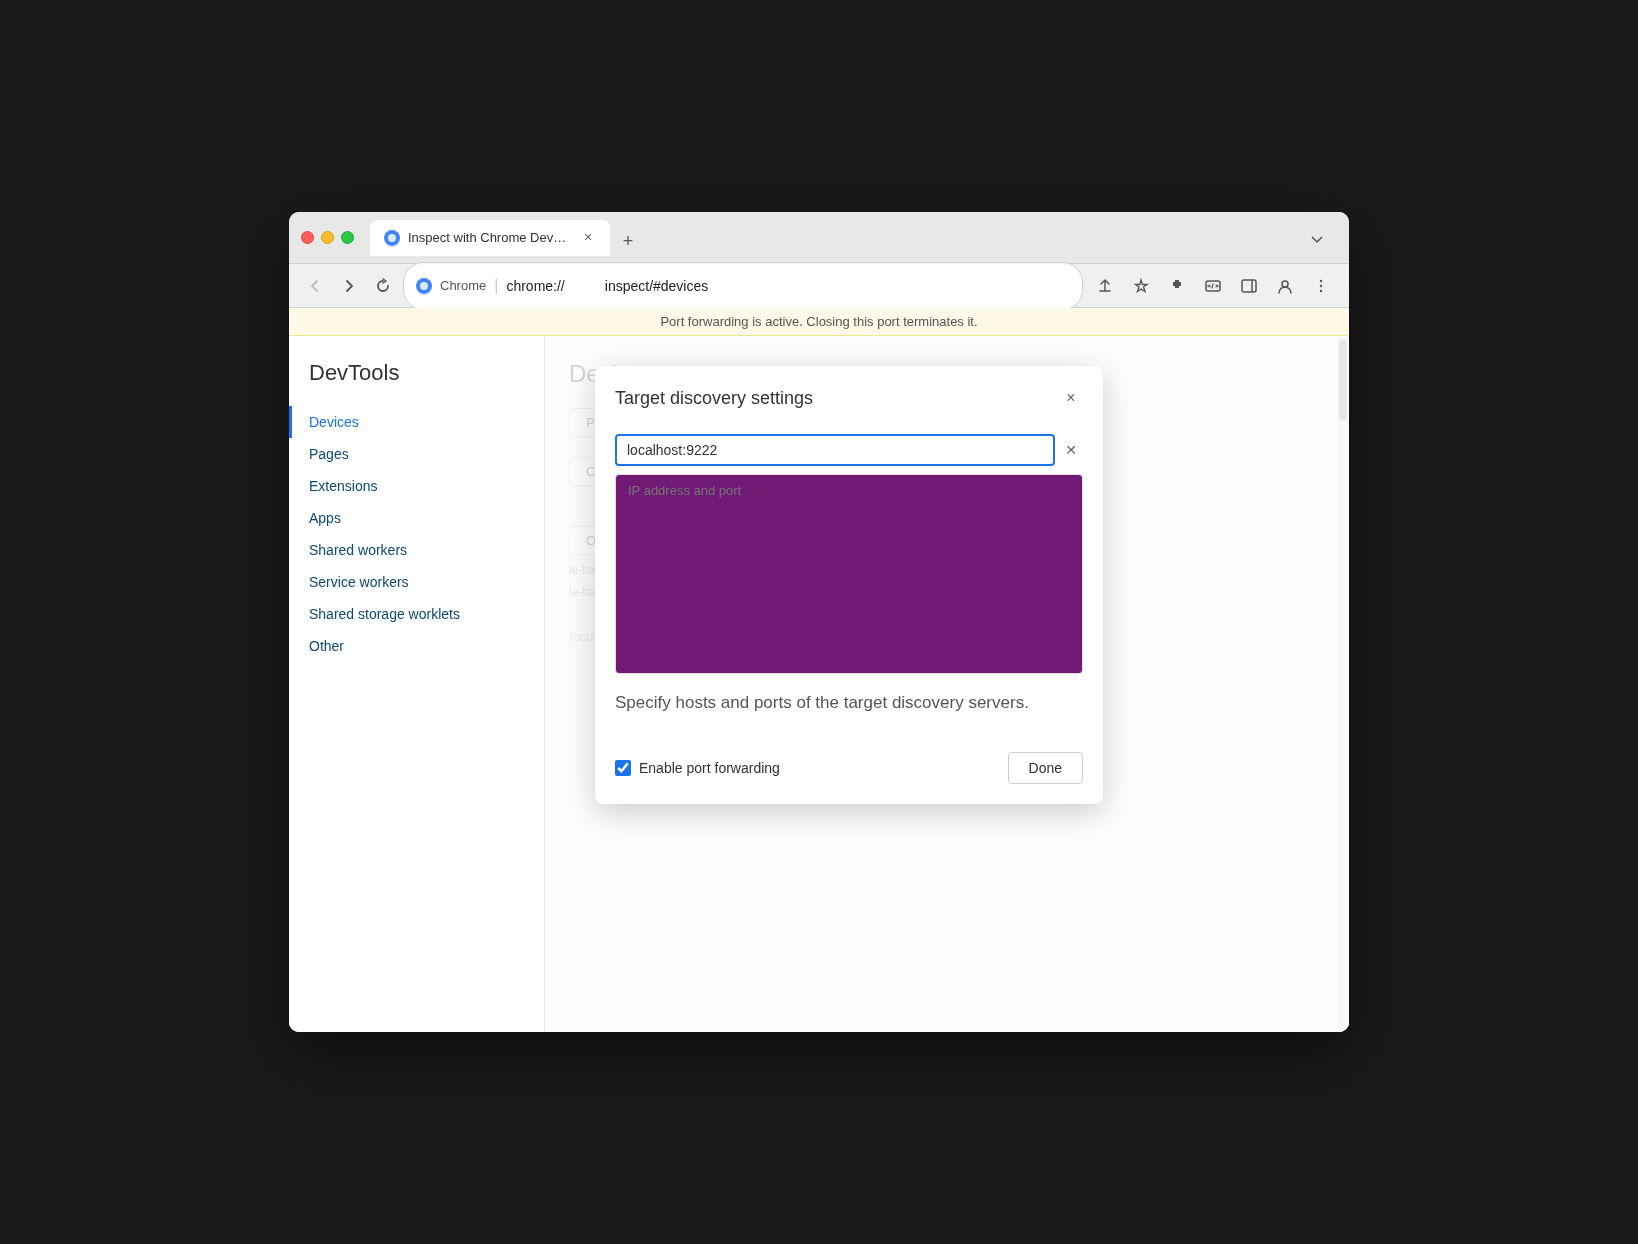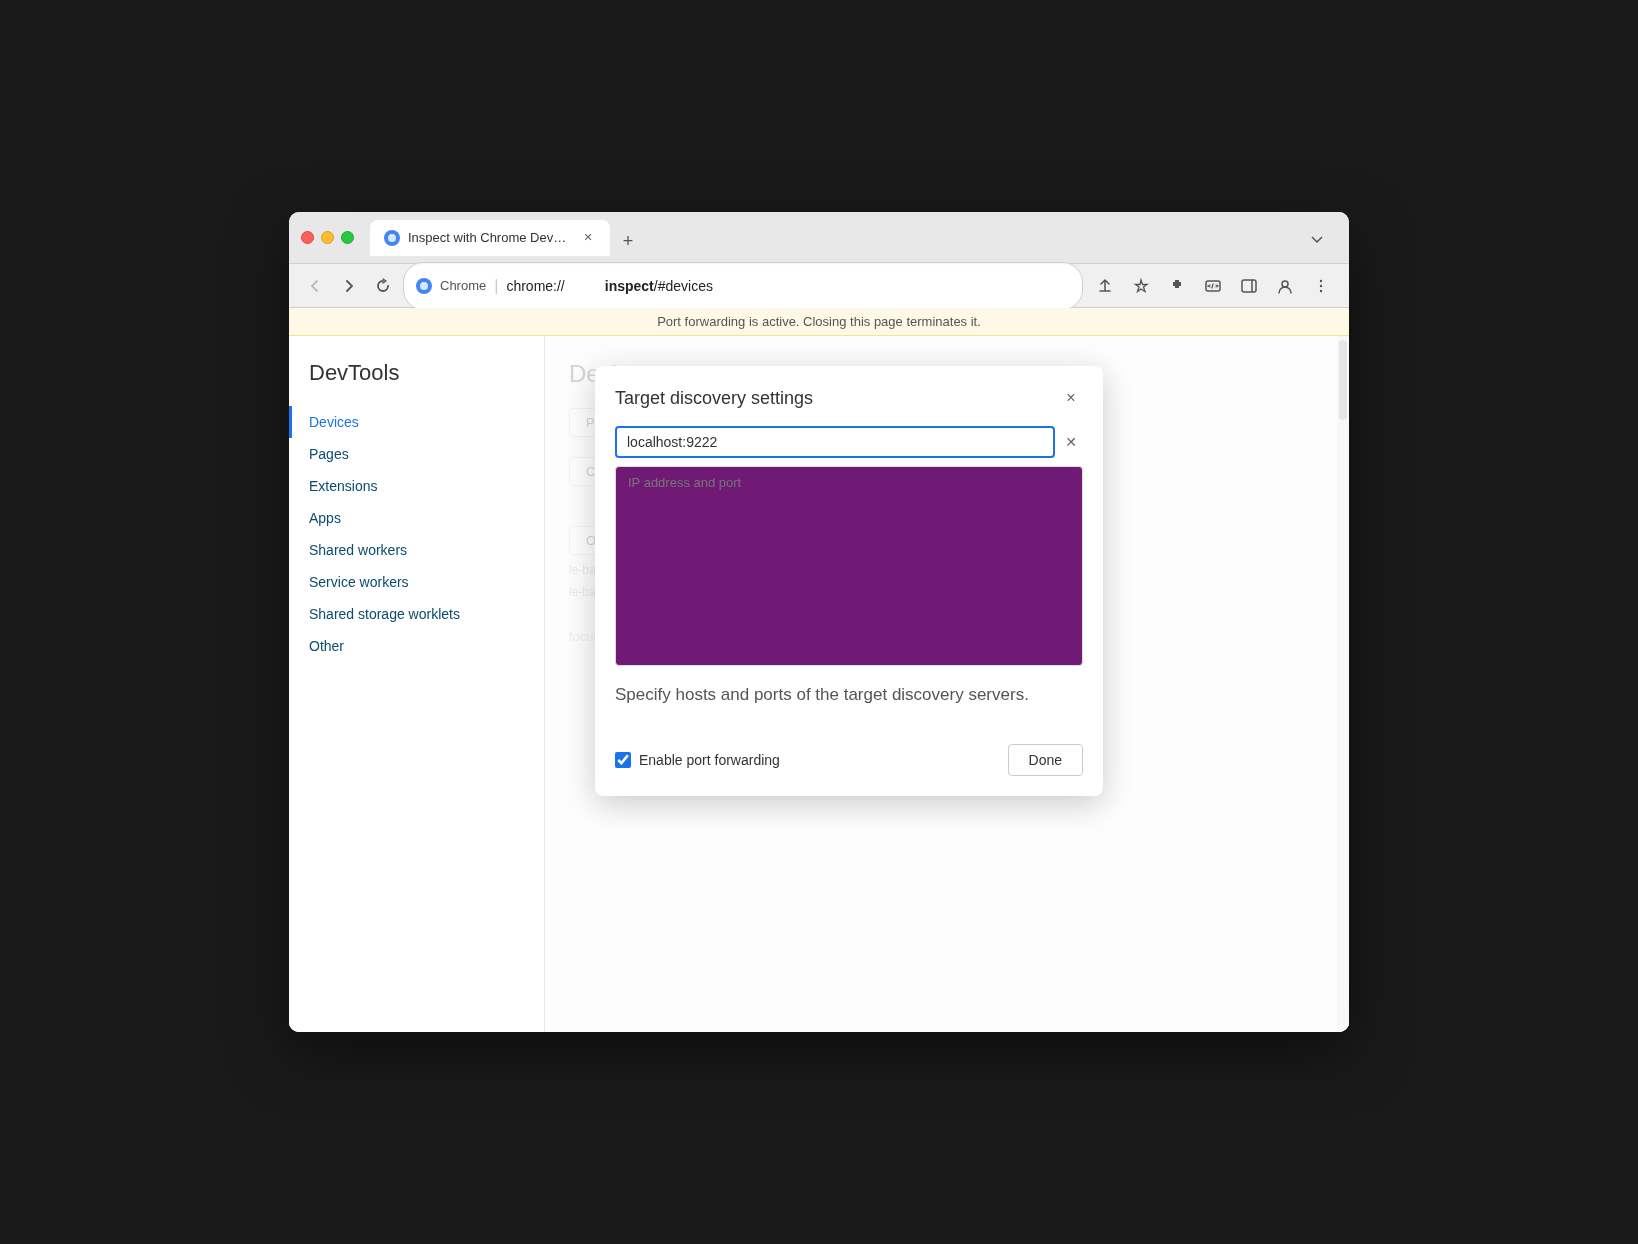--- a/index.html
+++ b/index.html
@@ -182,21 +182,21 @@
       font-size: 16px;
     }
 
     .address-url {
       font-size: 14px;
       color: #222;
       flex: 1;
     }
 
     .address-url strong {
-      font-weight: 700;
+      font-weight: 400;
       padding-left: 40px;
     }
 
     .toolbar-actions {
       display: flex;
       align-items: center;
       gap: 4px;
     }
 
     .toolbar-icon-btn {
@@ -357,20 +357,21 @@
       align-items: center;
       justify-content: center;
       cursor: pointer;
       color: #666;
       font-size: 16px;
       border-radius: 50%;
     }
 
     .dialog-body {
       padding: 0 20px 20px;
+      margin-top: 8px;
     }
 
     .input-row {
       display: flex;
       align-items: center;
       gap: 4px;
       margin-bottom: 8px;
     }
 
     .host-input {
@@ -567,21 +568,21 @@
         <svg width="18" height="18" viewBox="0 0 18 18" fill="#555">
           <circle cx="9" cy="4" r="1.2"></circle>
           <circle cx="9" cy="9" r="1.2"></circle>
           <circle cx="9" cy="14" r="1.2"></circle>
         </svg>
       </div>
     </div>
   </div>
 
   <div class="notification-bar">
-    <span>Port forwarding is active. Closing this page terminates it.</span>
+    <span>Port forwarding is active. Closing this port terminates it.</span>
   </div>
 
   <div class="content-area">
 
     <div class="sidebar">
       <div class="sidebar-title">DevTools</div>
       <ul class="sidebar-nav">
         <li class="sidebar-item active">Devices</li>
         <li class="sidebar-item">Pages</li>
         <li class="sidebar-item">Extensions</li>

